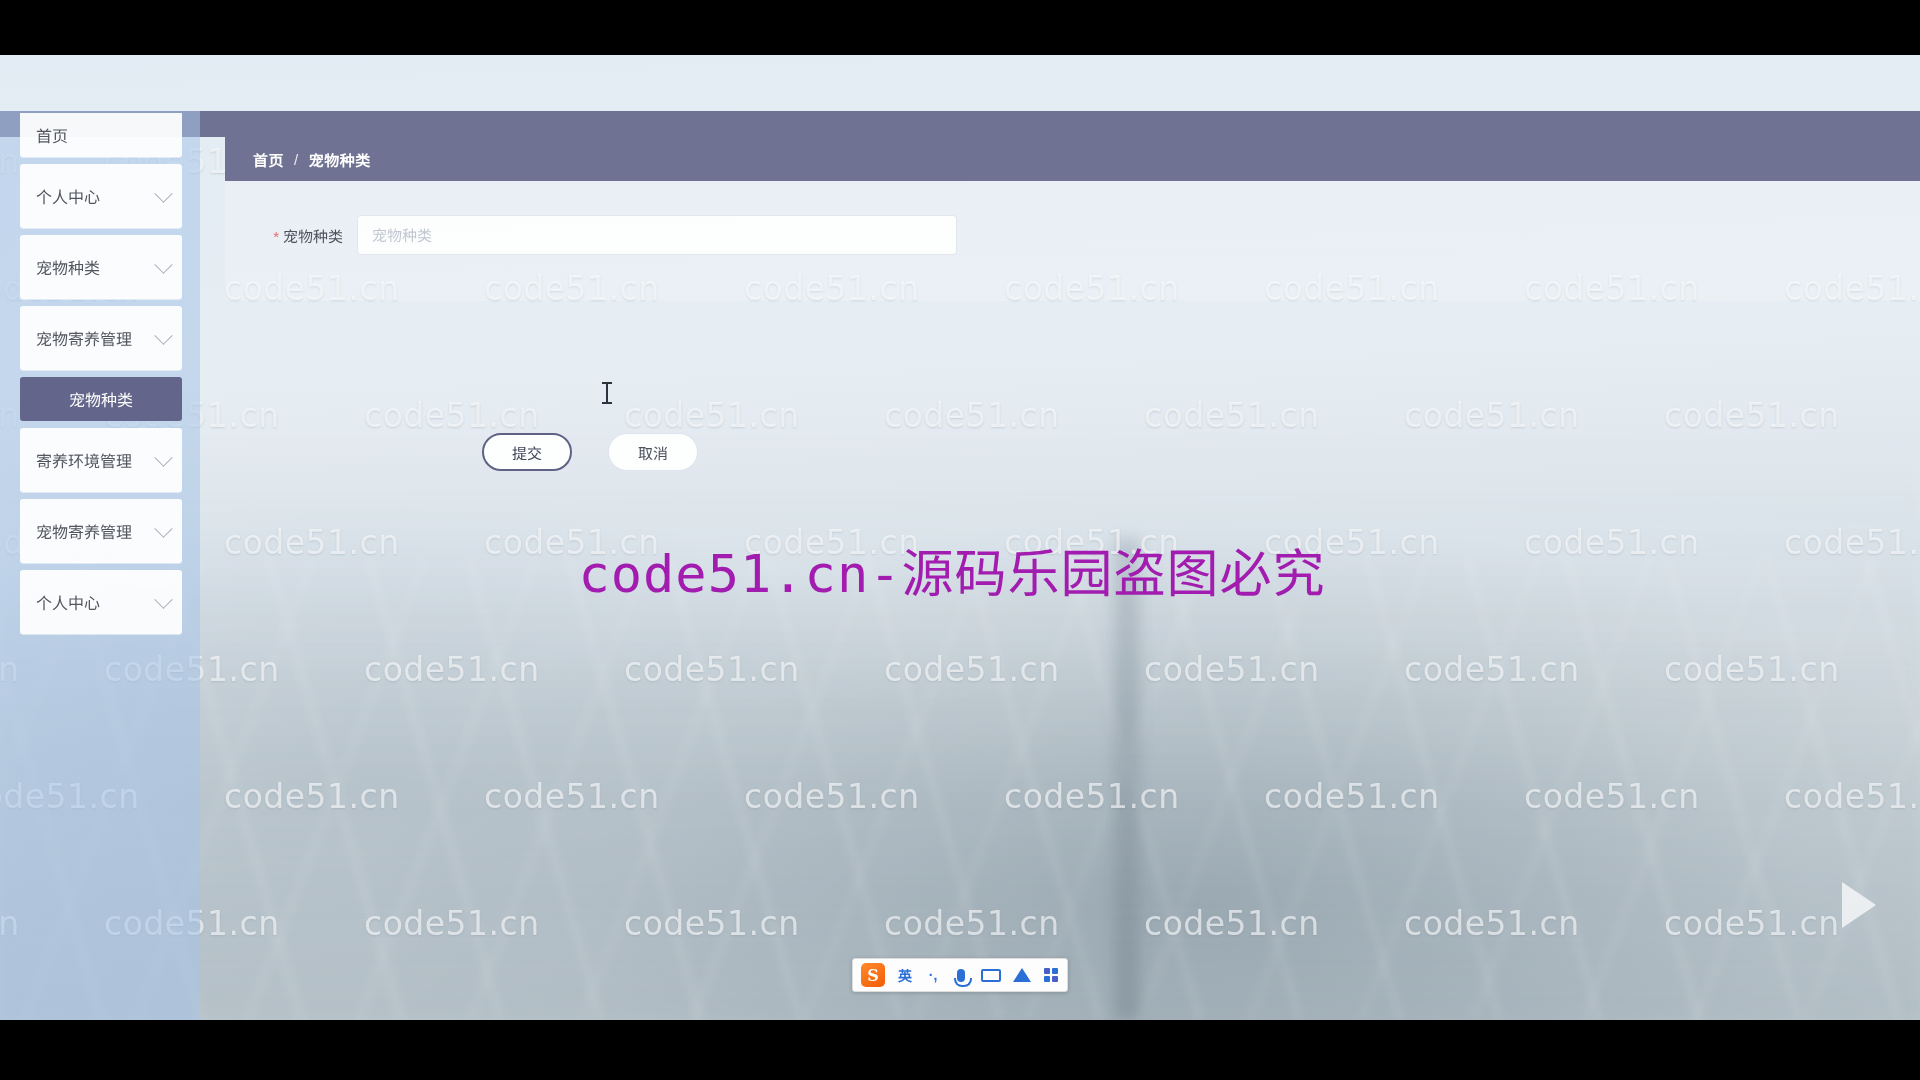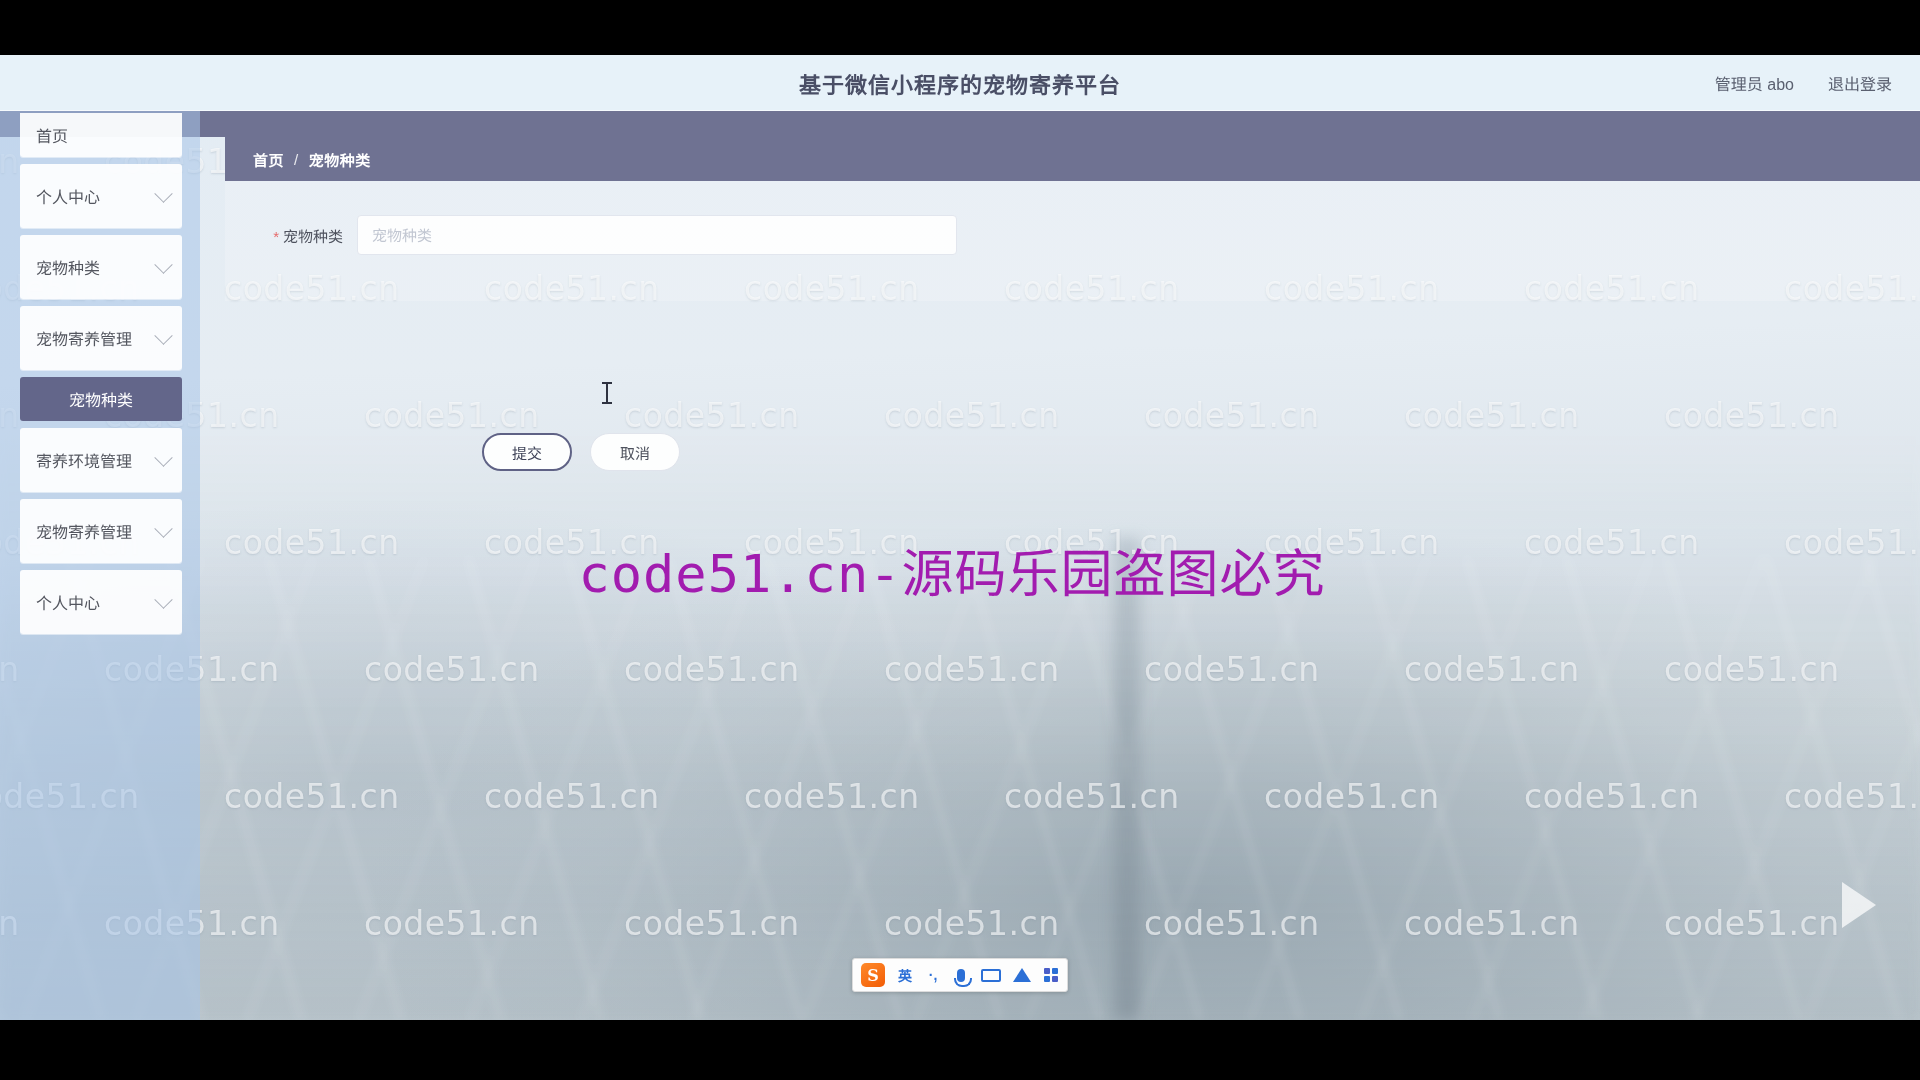--- a/index.html
+++ b/index.html
@@ -207,21 +207,21 @@
   }
   #text-caret::before, #text-caret::after {
     content: ""; position: absolute; left: -4px;
     width: 10px; height: 2px; background: #2e3240;
   }
   #text-caret::before { top: 0; }
   #text-caret::after { bottom: 0; }
 
   #btn-row {
     position: absolute; left: 282px; top: 296px;
-    display: flex; gap: 18px;
+    display: flex; gap: 36px;
     z-index: 18;
   }
   .form-btn {
     min-width: 90px; height: 38px;
     border-radius: 19px;
     background: rgba(255,255,255,0.92);
     font-size: 15px;
     color: #4e525e;
     display: flex; align-items: center; justify-content: center;
     cursor: pointer;
@@ -386,27 +386,20 @@
         <span class="wm" style="left: 364px; top: 849px;">code51.cn</span>
         <span class="wm" style="left: 624px; top: 849px;">code51.cn</span>
         <span class="wm" style="left: 884px; top: 849px;">code51.cn</span>
         <span class="wm" style="left: 1144px; top: 849px;">code51.cn</span>
         <span class="wm" style="left: 1404px; top: 849px;">code51.cn</span>
         <span class="wm" style="left: 1664px; top: 849px;">code51.cn</span>
       </div>
 
     <div id="purple-strip"></div>
 
-    <div id="app-header">
-      <div id="app-title">基于微信小程序的宠物寄养平台</div>
-      <div id="header-right">
-        <span>管理员 abo</span>
-        <span>退出登录</span>
-      </div>
-    </div>
 
     <nav id="sidebar">
       <div class="menu-item first">
         <span class="label">首页</span>
       </div>
       <div class="menu-item">
         <span class="label">个人中心</span>
         <span class="chev"></span>
       </div>
       <div class="menu-item">

